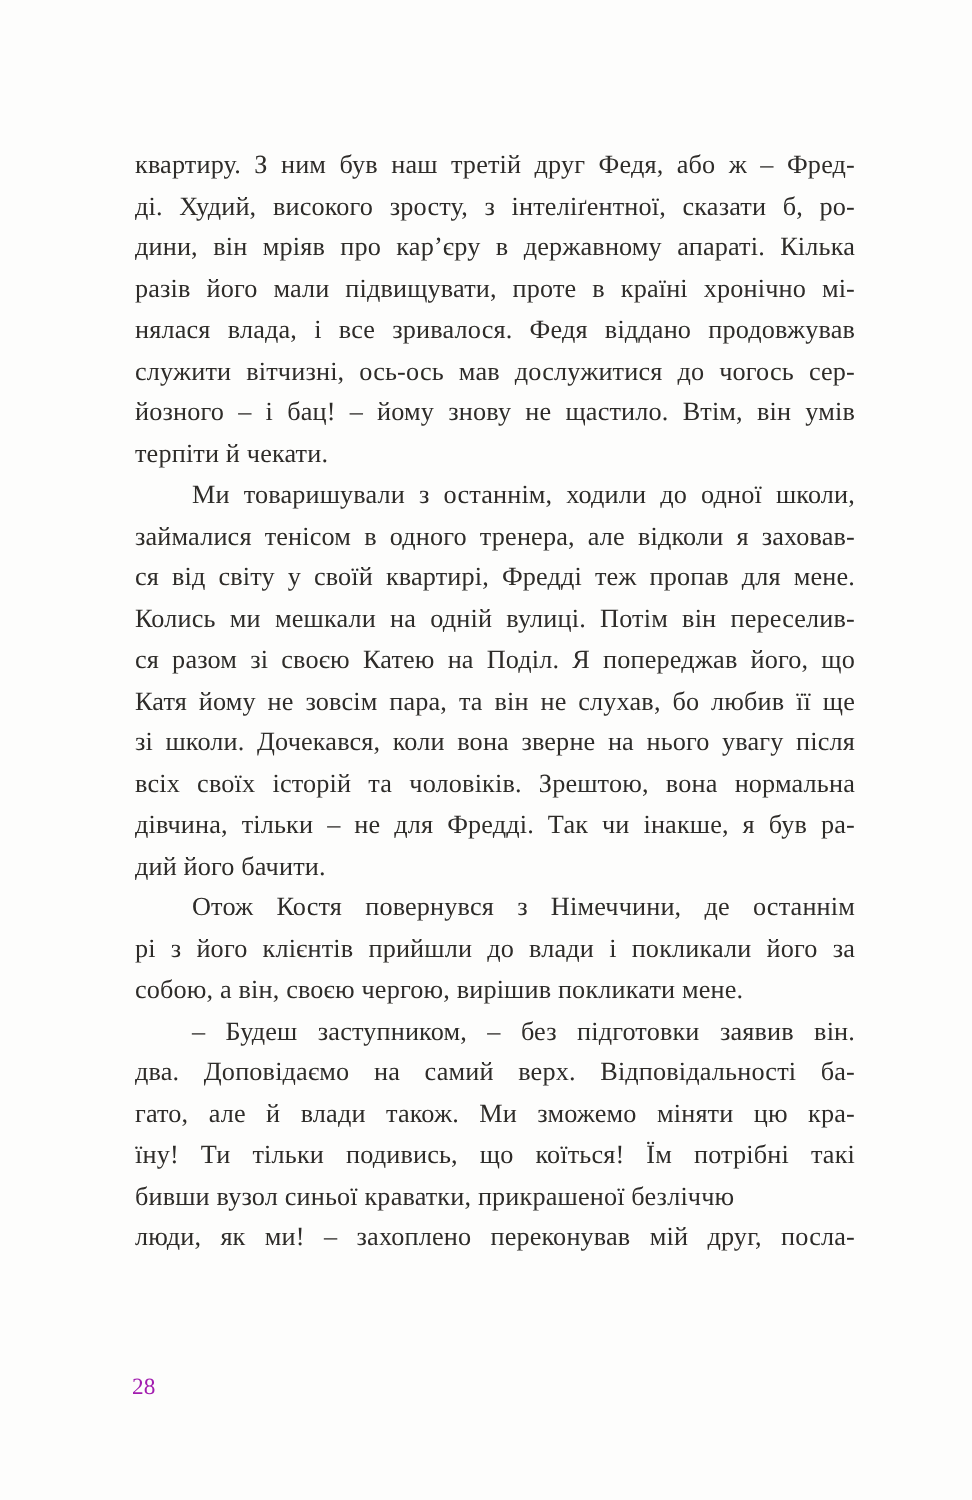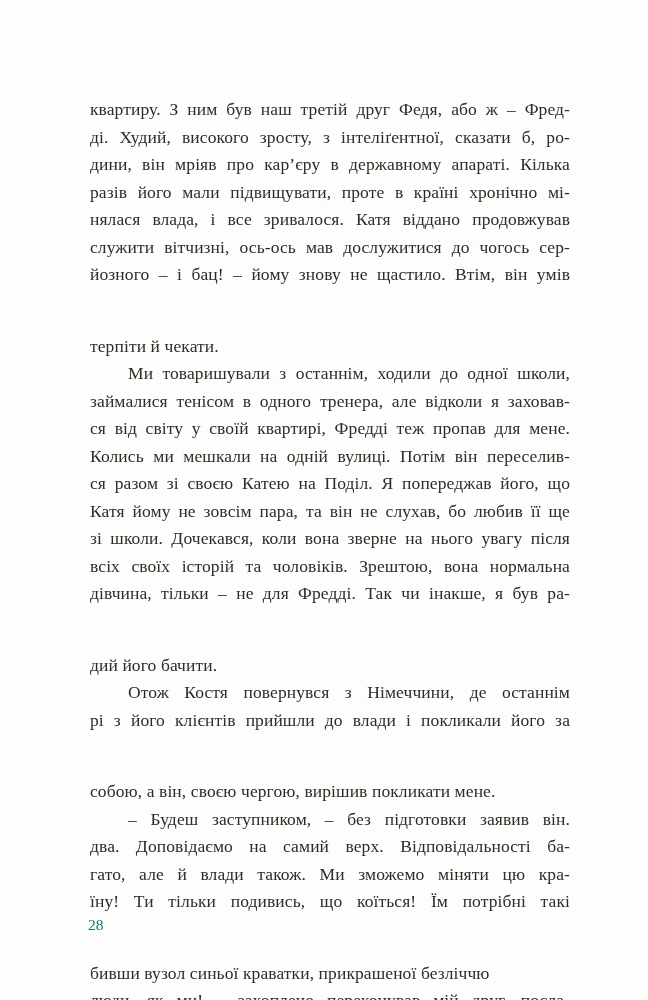--- a/index.html
+++ b/index.html
@@ -33,21 +33,20 @@
   .line {
     height: 27.5px;
     overflow: hidden;
     text-align: justify;
     text-align-last: justify;
     text-justify: inter-word;
     white-space: normal;
   }
   .line.last {
     text-align-last: left;
-    margin-top: 44px;
   }
   .line.indent {
     text-indent: 38px;
   }
   .page-number {
     position: absolute;
     left: 88px;
     top: 914px;
     font-size: 15.5px;
     line-height: 22px;
@@ -57,21 +56,21 @@
 </head>
 <body>
 
 <div class="page" style="background: rgb(253, 253, 252);">
   <div class="text-block" style="color: rgb(46, 44, 41);">
       <div class="para">
         <div class="line">квартиру. З ним був наш третій друг Федя, або ж – Фред-</div>
         <div class="line">ді. Худий, високого зросту, з інтеліґентної, сказати б, ро-</div>
         <div class="line">дини, він мріяв про кар’єру в державному апараті. Кілька</div>
         <div class="line">разів його мали підвищувати, проте в країні хронічно мі-</div>
-        <div class="line">нялася влада, і все зривалося. Катя віддано продовжував</div>
+        <div class="line">нялася влада, і все зривалося. Федя віддано продовжував</div>
         <div class="line">служити вітчизні, ось-ось мав дослужитися до чогось сер-</div>
         <div class="line">йозного – і бац! – йому знову не щастило. Втім, він умів</div>
         <div class="line last">терпіти й чекати.</div>
       </div>
       <div class="para">
         <div class="line indent">Ми товаришували з останнім, ходили до одної школи,</div>
         <div class="line">займалися тенісом в одного тренера, але відколи я заховав-</div>
         <div class="line">ся від світу у своїй квартирі, Фредді теж пропав для мене.</div>
         <div class="line">Колись ми мешкали на одній вулиці. Потім він переселив-</div>
         <div class="line">ся разом зі своєю Катею на Поділ. Я попереджав його, що</div>
@@ -88,14 +87,14 @@
       </div>
       <div class="para">
         <div class="line indent">– Будеш заступником, – без підготовки заявив він.</div>
         <div class="line">два. Доповідаємо на самий верх. Відповідальності ба-</div>
         <div class="line">гато, але й влади також. Ми зможемо міняти цю кра-</div>
         <div class="line">їну! Ти тільки подивись, що коїться! Їм потрібні такі</div>
         <div class="line last">бивши вузол синьої краватки, прикрашеної безліччю</div>
         <div class="line">люди, як ми! – захоплено переконував мій друг, посла-</div>
       </div>
     </div>
-  <div class="page-number" style="color: #0f766e;">28</div>
+  <div class="page-number" style="color: #a21caf;">28</div>
 </div>
 
 </body></html>

